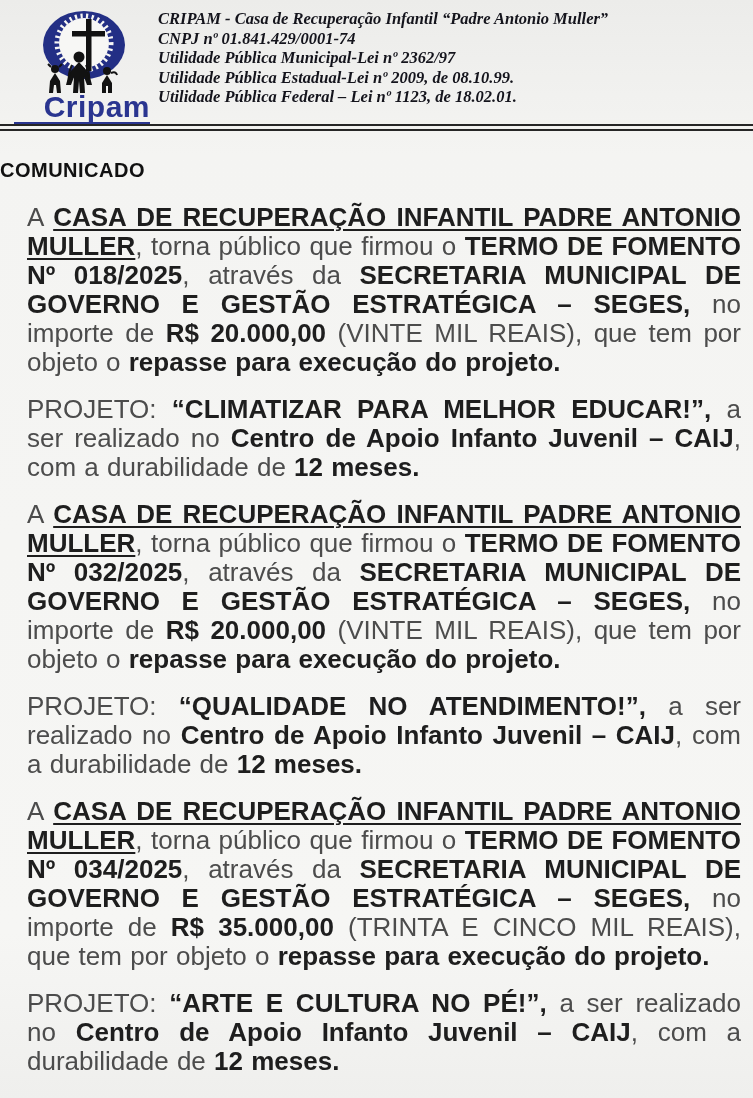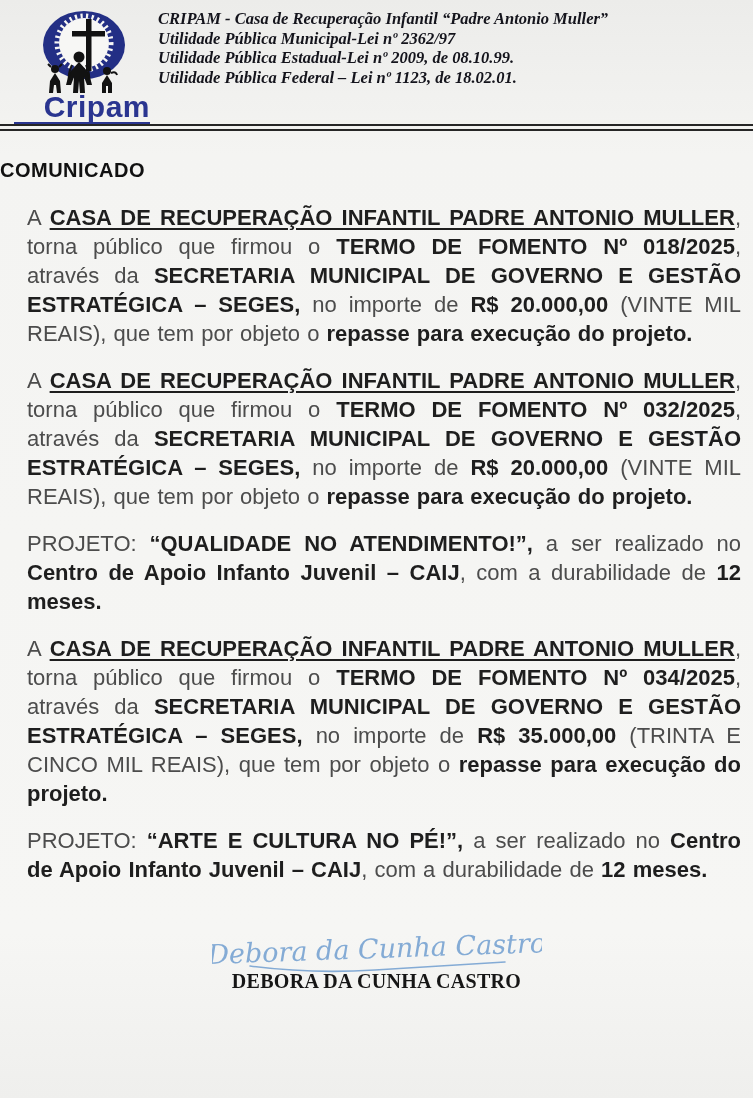--- a/index.html
+++ b/index.html
@@ -61,21 +61,21 @@
     font-weight: bold;
     font-size: 20px;
     letter-spacing: 0.5px;
     color: #111;
     margin: 23px 0 14px 0;
     line-height: 32px;
   }
   
   .doc-body {
     margin: 17px 12px 0 27px;
-    font-size: 22px;
+    font-size: 26px;
     line-height: 29px;
     color: #4c4c4c;
     text-align: justify;
   }
   .doc-body p {
     margin: 0 0 18px 0;
     word-spacing: 1px;
   }
   .doc-body .b {
     font-weight: bold;
@@ -136,32 +136,34 @@
         <path d="M29 60 l-3 -3 M37 60 l3 -3" stroke="#121212" stroke-width="2"></path>
 
         <circle cx="85" cy="64" r="4" fill="#121212"></circle>
         <path d="M85 68 L80 76 L80 86 L84 86 L84 79 L86 79 L86 86 L90 86 L90 76 Z" fill="#121212"></path>
         <path d="M89 66 q5 -2 6 2" stroke="#121212" stroke-width="2" fill="none"></path>
       </svg>
       <span class="logo-wordmark">Cripam</span>
     </div>
     <div class="letterhead-lines">
         <div>CRIPAM - Casa de Recuperação Infantil “Padre Antonio Muller”</div>
+        <div>CNPJ nº 01.841.429/0001-74</div>
         <div>Utilidade Pública Municipal-Lei nº 2362/97</div>
         <div>Utilidade Pública Estadual-Lei nº 2009, de 08.10.99.</div>
         <div>Utilidade Pública Federal – Lei nº 1123, de 18.02.01.</div>
       </div>
   </div>
 
   <div class="double-rule"></div>
 
   <div class="doc-title">COMUNICADO</div>
 
   <div class="doc-body">
       <p><span>A </span><span class="b u">CASA DE RECUPERAÇÃO INFANTIL PADRE ANTONIO MULLER</span><span>, torna público que firmou o </span><span class="b">TERMO DE FOMENTO Nº 018/2025</span><span>, através da </span><span class="b">SECRETARIA MUNICIPAL DE GOVERNO E GESTÃO ESTRATÉGICA – SEGES,</span><span> no importe de </span><span class="b">R$ 20.000,00</span><span> (VINTE MIL REAIS), que tem por objeto o </span><span class="b">repasse para execução do projeto.</span></p>
+      <p><span>PROJETO: </span><span class="b">“CLIMATIZAR PARA MELHOR EDUCAR!”,</span><span> a ser realizado no </span><span class="b">Centro de Apoio Infanto Juvenil – CAIJ</span><span>, com a durabilidade de </span><span class="b">12 meses.</span></p>
       <p><span>A </span><span class="b u">CASA DE RECUPERAÇÃO INFANTIL PADRE ANTONIO MULLER</span><span>, torna público que firmou o </span><span class="b">TERMO DE FOMENTO Nº 032/2025</span><span>, através da </span><span class="b">SECRETARIA MUNICIPAL DE GOVERNO E GESTÃO ESTRATÉGICA – SEGES,</span><span> no importe de </span><span class="b">R$ 20.000,00</span><span> (VINTE MIL REAIS), que tem por objeto o </span><span class="b">repasse para execução do projeto.</span></p>
       <p><span>PROJETO: </span><span class="b">“QUALIDADE NO ATENDIMENTO!”,</span><span> a ser realizado no </span><span class="b">Centro de Apoio Infanto Juvenil – CAIJ</span><span>, com a durabilidade de </span><span class="b">12 meses.</span></p>
       <p><span>A </span><span class="b u">CASA DE RECUPERAÇÃO INFANTIL PADRE ANTONIO MULLER</span><span>, torna público que firmou o </span><span class="b">TERMO DE FOMENTO Nº 034/2025</span><span>, através da </span><span class="b">SECRETARIA MUNICIPAL DE GOVERNO E GESTÃO ESTRATÉGICA – SEGES,</span><span> no importe de </span><span class="b">R$ 35.000,00</span><span> (TRINTA E CINCO MIL REAIS), que tem por objeto o </span><span class="b">repasse para execução do projeto.</span></p>
       <p><span>PROJETO: </span><span class="b">“ARTE E CULTURA NO PÉ!”,</span><span> a ser realizado no </span><span class="b">Centro de Apoio Infanto Juvenil – CAIJ</span><span>, com a durabilidade de </span><span class="b">12 meses.</span></p>
     </div>
 
   <div class="signature">
     <svg class="sig-script-svg" width="330" height="52" viewBox="0 0 330 52">
       <text x="165" y="30" text-anchor="middle" class="sig-script-text" transform="rotate(-2 165 30)">Debora da Cunha Castro</text>
       <path class="sig-flourish" d="M38 38 q60 8 125 4 t130 -8"></path>

